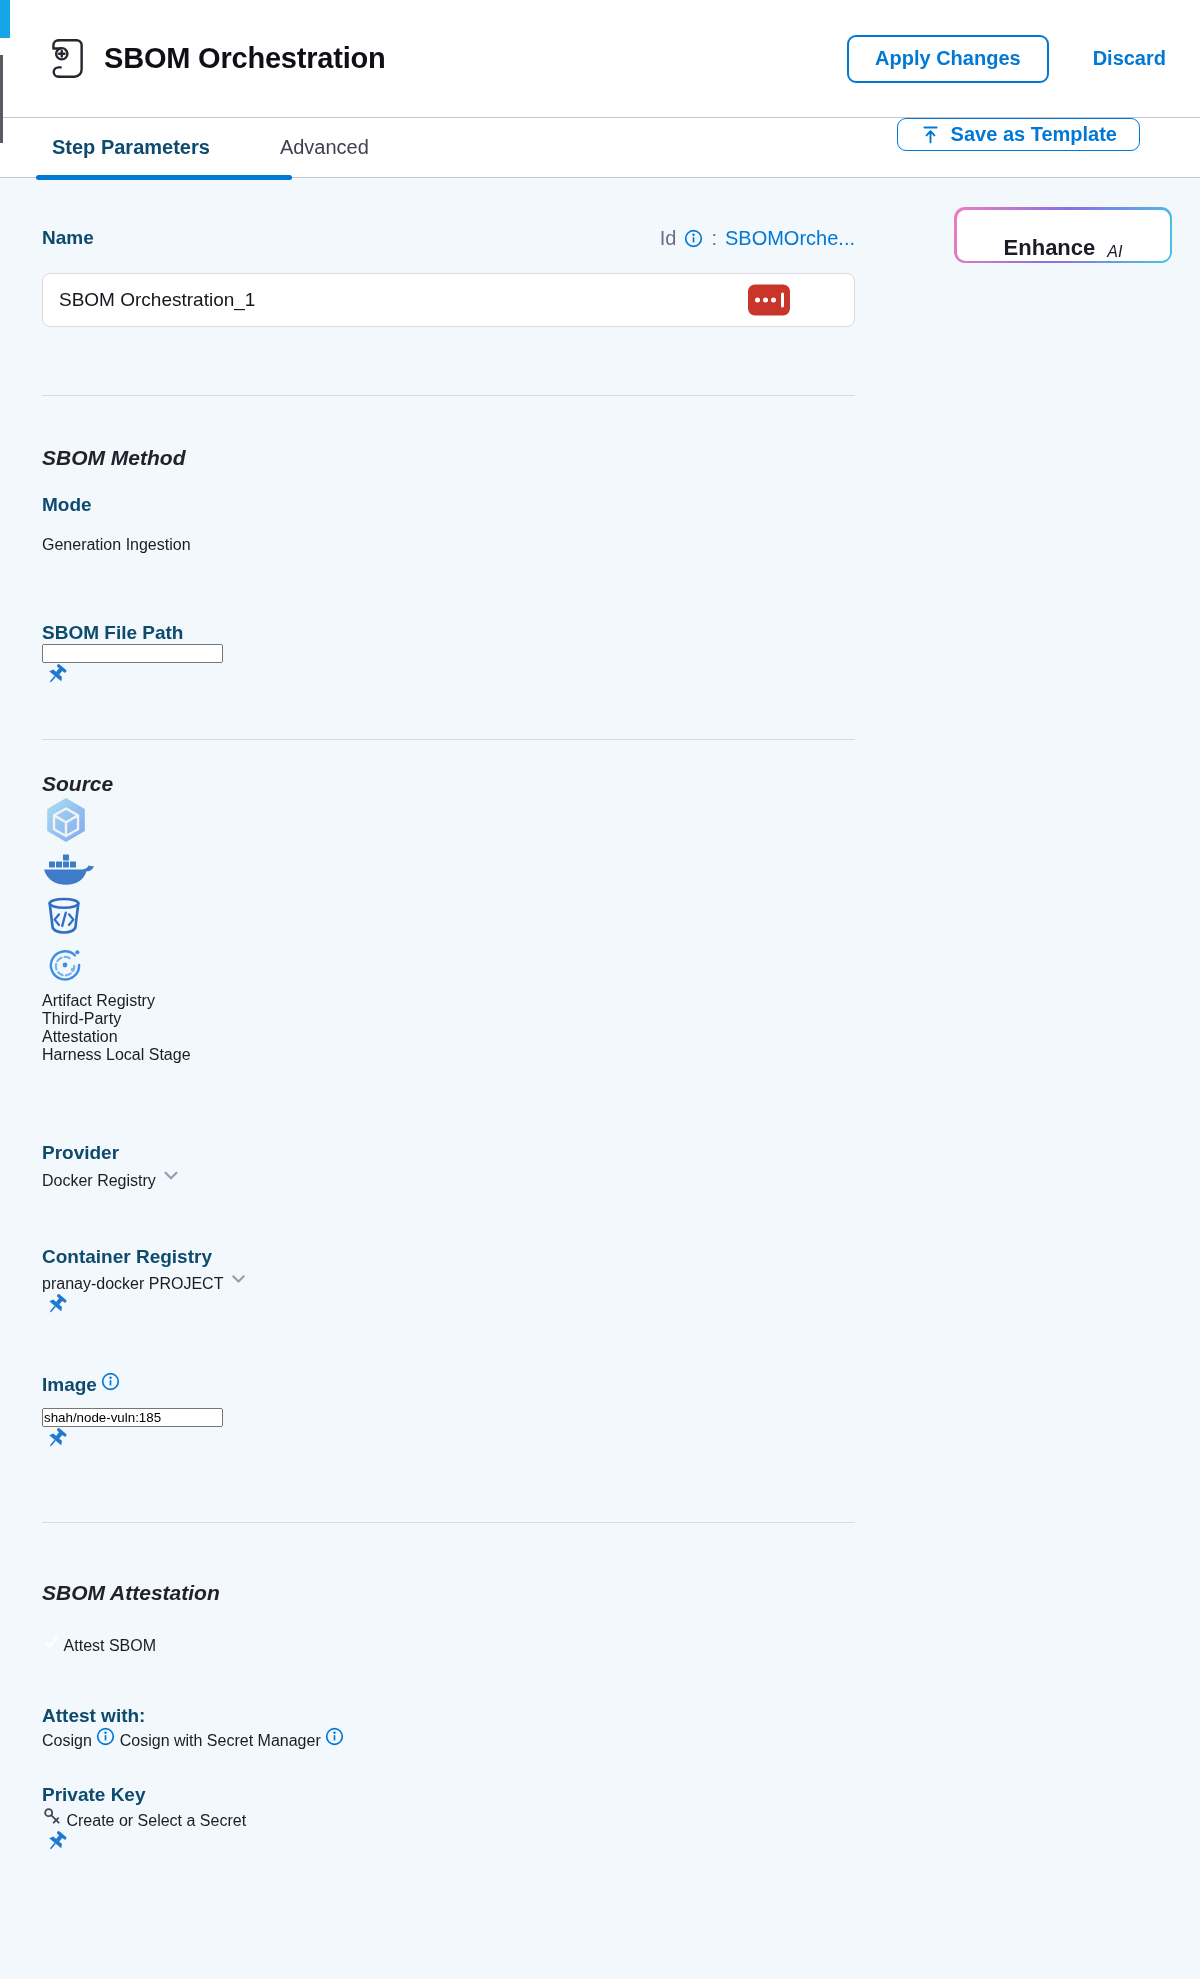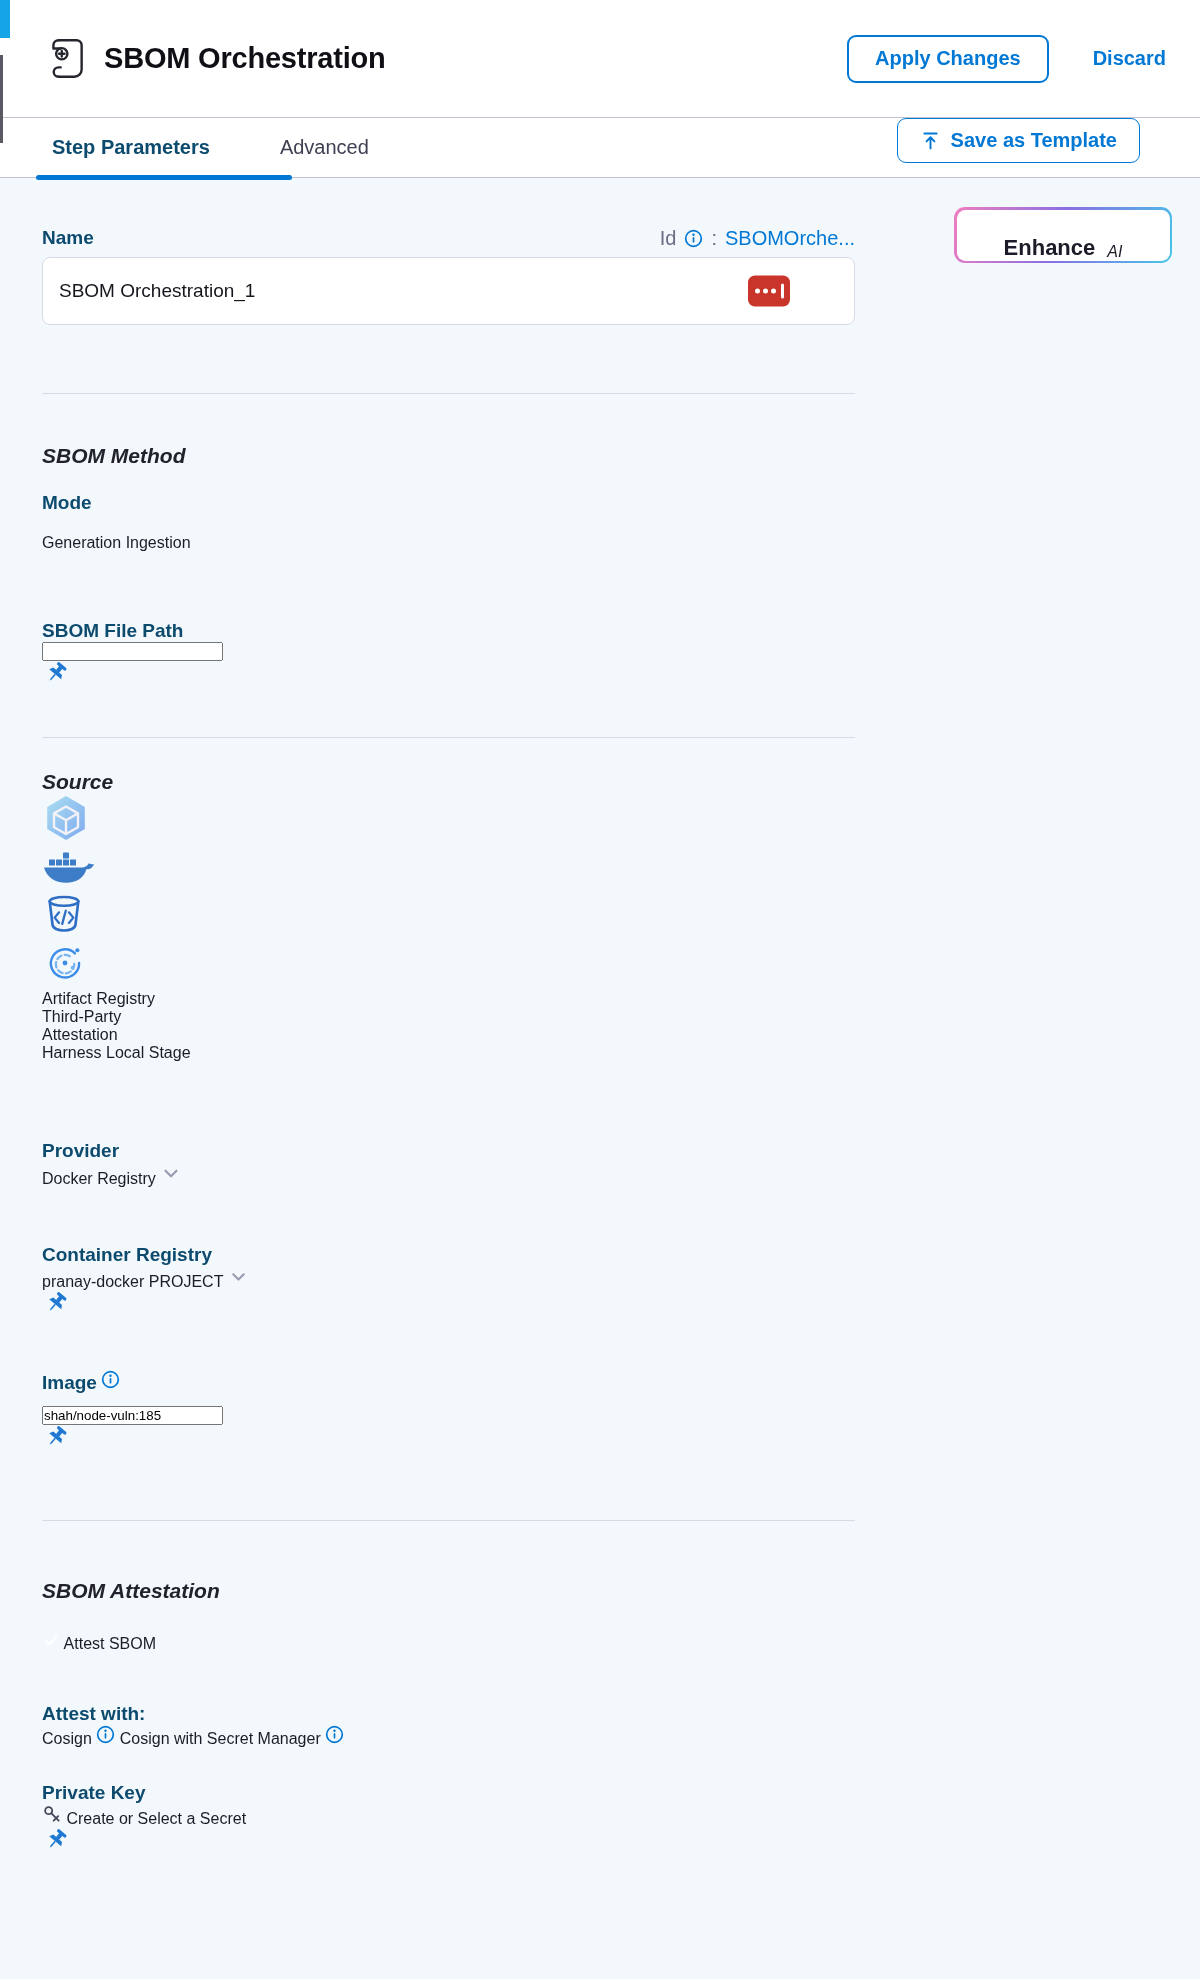--- a/index.html
+++ b/index.html
@@ -18,42 +18,42 @@
   .btn-apply { height:48px; padding:0 26px; border:2px solid #0278d5; border-radius:9px; background:#fff;
     color:#0278d5; font-size:20px; font-weight:700; font-family:inherit; cursor:pointer; }
   .btn-discard { margin-left:44px; border:none; background:none; color:#0278d5; font-size:20px; font-weight:700; font-family:inherit; cursor:pointer;}
 
   
   .tabbar { position:relative; height:61px; background:#fff; border-top:1px solid #c4c5d2; border-bottom:1px solid #c4c5d2; display:flex; align-items:center; }
   .tab { position:relative; font-size:20px; color:#0c4a6e; cursor:pointer; }
   .tab.active { font-weight:700; margin-left:52px; }
   .tab.plain  { font-weight:400; margin-left:70px; color:#3f4052; }
   .tab-underline { position:absolute; left:36px; bottom:-3px; width:256px; height:5px; border-radius:3px; background:#0278d5; z-index:3;}
-  .btn-savetpl { position:absolute; right:60px; top:0; height:45px; padding:0 22px; background:#fff;
+  .btn-savetpl { position:absolute; right:60px; top:0; height:33px; padding:0 22px; background:#fff;
     border:1.4px solid #0278d5; border-radius:0 0 9px 9px; border-top:none; box-shadow:0 0 0 1.4px rgba(2,120,213,0) ;
     display:flex; align-items:center; gap:10px; color:#0278d5; font-size:20px; font-weight:700; cursor:pointer;
     border-top:1.4px solid #0278d5; border-radius:9px;justify-content:center; }
   .btn-savetpl svg{ flex:0 0 auto;}
 
   
   .content { position:relative; height:1801px; background:#f3f8fc; padding:47px 0 0 42px; }
   .fields { width:813px; position:relative; }
 
   .lbl { font-size:19px; font-weight:700; color:#0c4a6e; }
   .heading { font-size:21px; font-weight:700; color:#22222c;font-style:italic; }
   .divider { border:none; border-top:1px solid #d9dae6; width:813px; }
 
   
   .name-row { display:flex; justify-content:space-between; align-items:center; height:26px; }
   .id-group { display:flex; align-items:center; gap:8px; font-size:20px; }
   .id-label { color:#6b6d85; }
   .id-colon { color:#6b6d85; }
   .id-value { color:#0278d5; }
 
-  .text-input-wrap { position:relative; margin-top:6px; height:68px; }
+  .text-input-wrap { position:relative; margin-top:22px; height:54px; }
   .text-input { width:100%; height:100%; border:1px solid #d9dae6; border-radius:8px; background:#fff;
     font-family:inherit; font-size:19px; color:#16161e; padding:0 16px; outline:none; }
   .fixed-type-chip { position:absolute; right:65px; top:50%; transform:translateY(-50%); width:42px; height:31px;
     background:#c9352b; border-radius:7px; display:flex; align-items:center; justify-content:center; gap:3px; cursor:pointer; }
   .fixed-type-chip i { width:5px; height:5px; border-radius:50%; background:#fff; }
   .fixed-type-chip b { width:3px; height:15px; border-radius:2px; background:#fff; margin-left:2px;}
 
   
   .enhance { position:absolute; top:29px; right:28px; width:218px; height:56px; border-radius:11px; padding:2.5px;
     background:linear-gradient(110deg,#f07ec0,#8a6fe2 48%,#46c5e8); cursor:pointer; z-index:4;}

